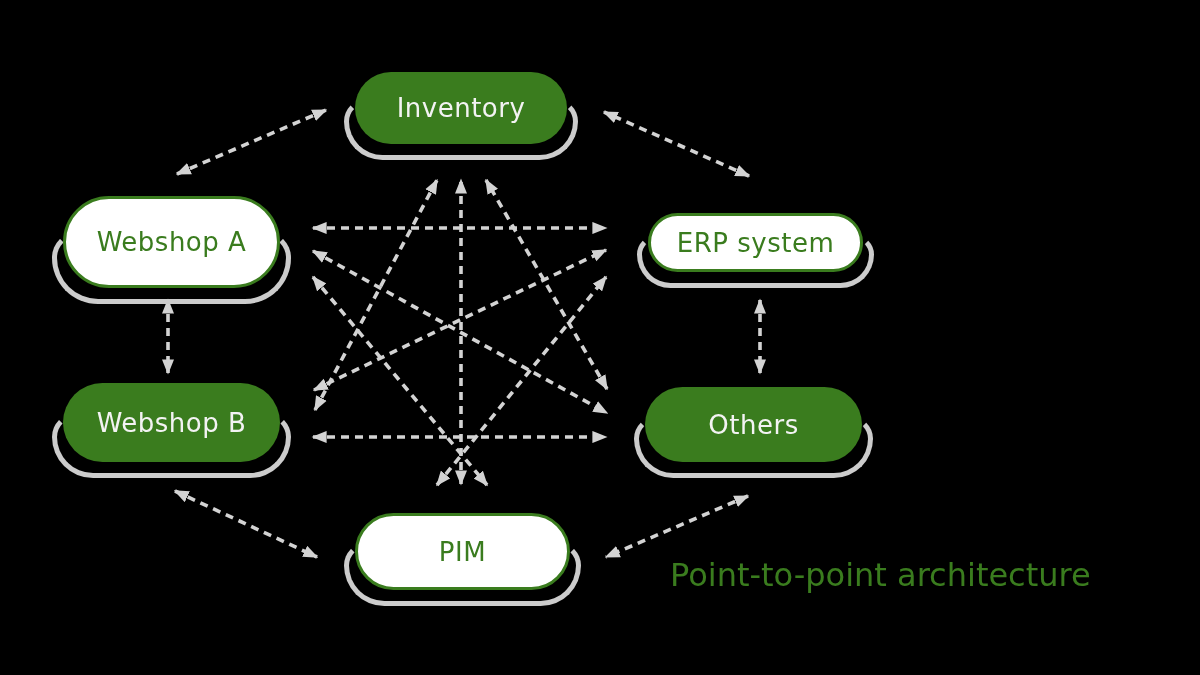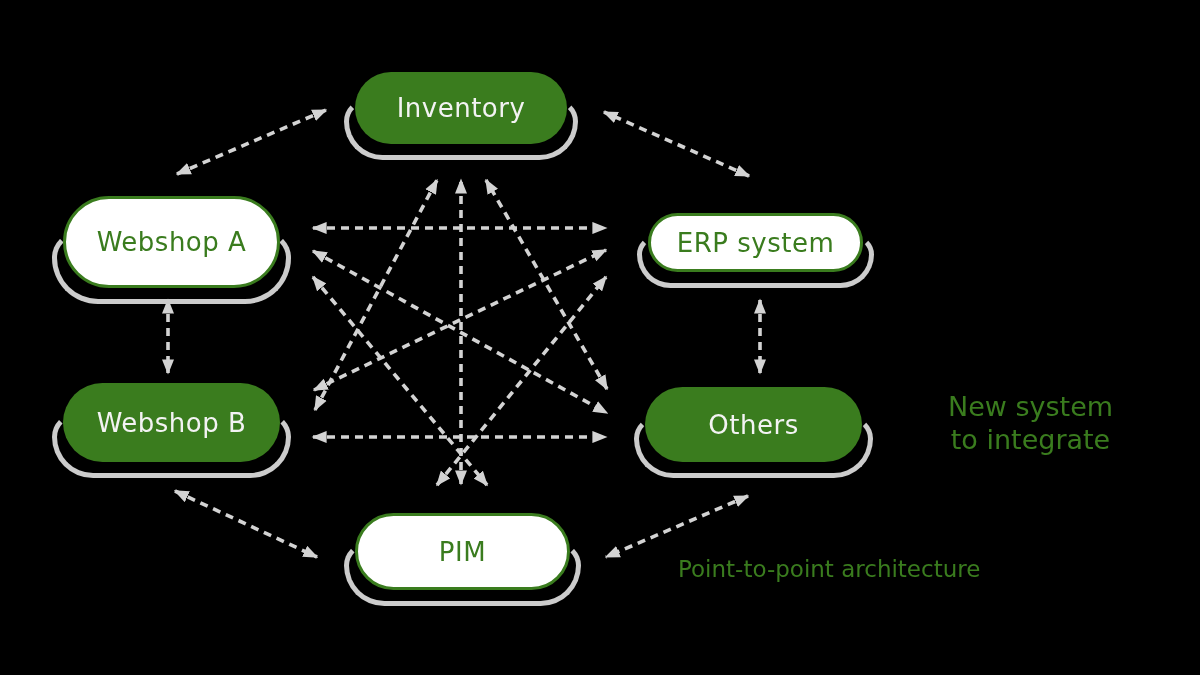--- a/index.html
+++ b/index.html
@@ -37,23 +37,22 @@
   .note {
     position: absolute;
     color: var(--green, #3a7c1e);
     font-size: 27px;
     line-height: 1.22;
     text-align: center;
   }
   .arch-label {
     position: absolute;
     color: var(--green, #3a7c1e);
-    font-size: 23px;
+    font-size: 32px;
     white-space: nowrap;
-    margin-left: 8px;
   }
   svg line {
     stroke: var(--gray, #d3d3d3);
     stroke-width: 3.6;
     stroke-dasharray: 8 6;
     fill: none;
   }
 </style>
 </head>
 <body>
@@ -119,20 +118,16 @@
   </div>
 
   <div class="node" style="left:355px;top:513px;width:215px;height:77px">
     <div class="ring"></div>
     <div class="pill outline">
       <span>PIM</span>
     </div>
   </div>
 
 
-  <div class="note" style="left:913px;top:391px;width:235px">
-    <div>New system</div>
-    <div>to integrate</div>
-  </div>
 
   <div class="arch-label" style="left:670px;top:556px">Point-to-point architecture</div>
 
 </div>
 
 </body></html>

